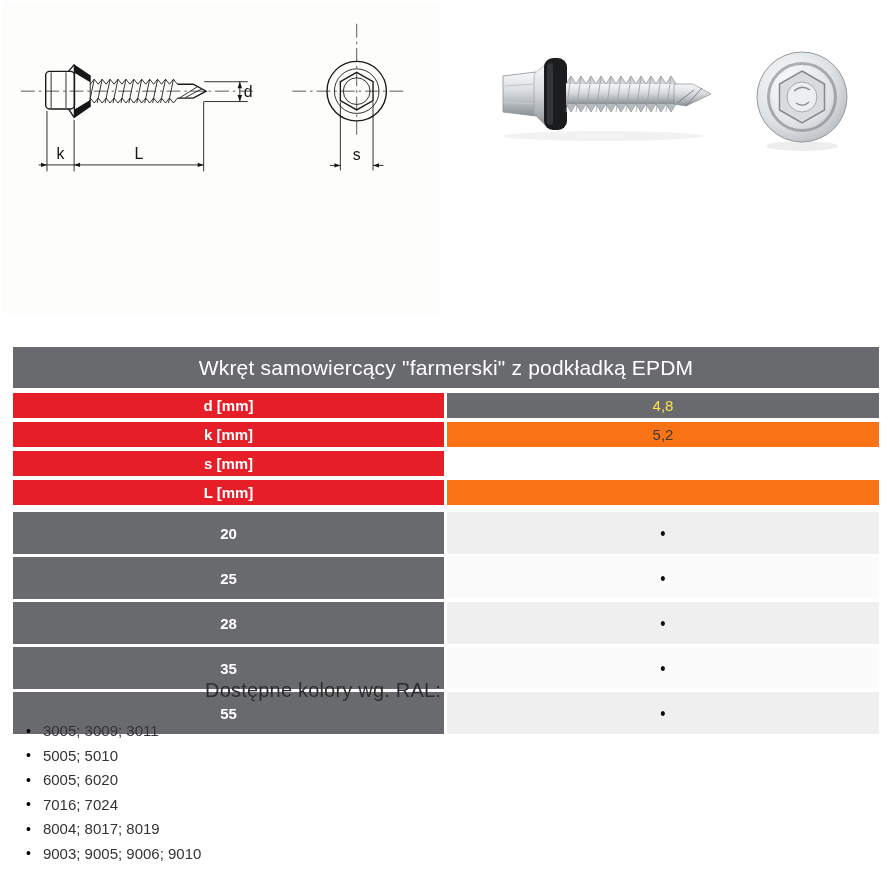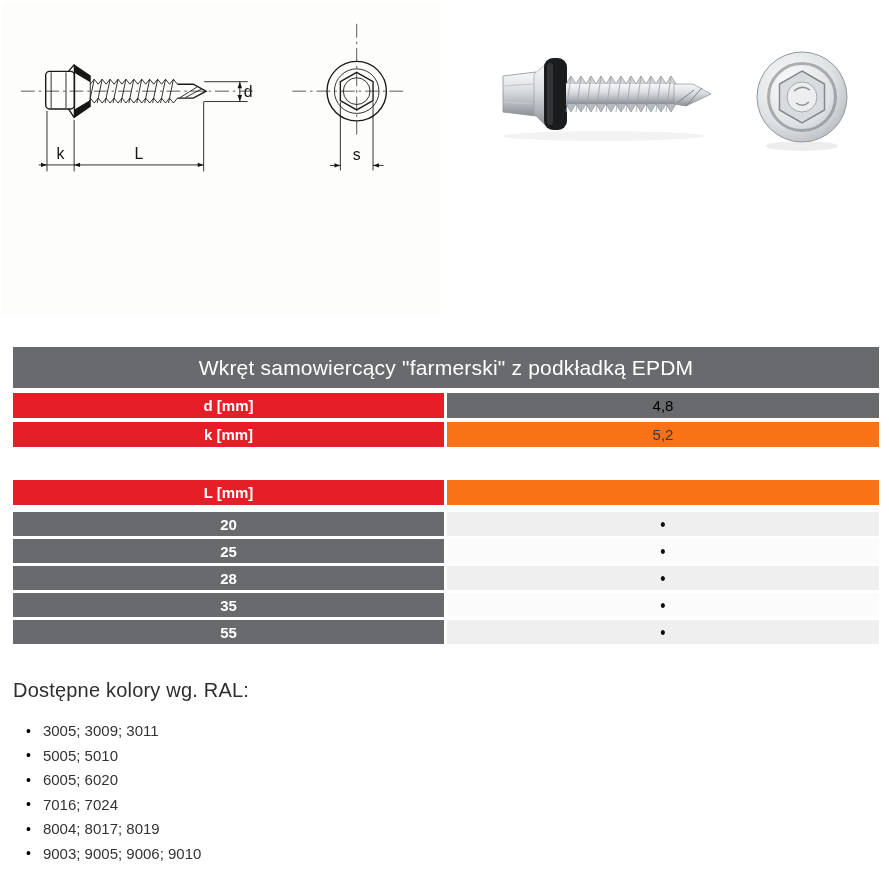--- a/index.html
+++ b/index.html
@@ -13,33 +13,33 @@
   .photo-top{position:absolute;left:740px;top:44px;width:142px;height:114px;}
   .photo-side svg,.photo-top svg{width:100%;height:100%;display:block;}
 
   
   .spec-table{position:absolute;left:13px;top:347px;width:866px;}
   .t-header{height:41px;background:#696a6d;color:#fff;display:flex;align-items:center;justify-content:center;
             font-size:21px;font-weight:500;letter-spacing:.2px;margin-bottom:5px;}
   .t-row{display:grid;grid-template-columns:431px 432px;column-gap:3px;}
   .spec-row{height:25px;margin-bottom:4px;}
   .spec-row.gap5{margin-bottom:7px;}
-  .len-row{height:24px;margin-bottom:3px;}
+  .len-row{height:42px;margin-bottom:3px;}
   .cell{display:flex;align-items:center;justify-content:center;font-size:15px;line-height:1;}
   .lbl-red{background:#e61e28;color:#fff;font-weight:600;}
   .lbl-gray{background:#696a6d;color:#fff;font-weight:600;}
-  .val-dark{background:#696a6d;color:#000000;}
+  .val-dark{background:#696a6d;color:#fde047;}
   .val-light{background:#f97316;color:#3a3a3a;}
   .val-a{background:#efefef;}
   .val-b{background:#fbfbfb;}
   .dot{font-size:15px;color:#0a0a0a;transform:scaleY(1.25);}
 
   
   .colors-sec{position:absolute;left:13px;top:679px;width:620px;}
-  .colors-sec h2{margin:0 0 21px 0;font-size:20px;font-weight:500;color:#2e2e2e;letter-spacing:.2px;}
+  .colors-sec h2{margin:0 0 21px 0;font-size:20px;font-weight:500;color:#2e2e2e;letter-spacing:.2px;text-align:center;}
   .colors-sec ul{list-style:none;margin:0;padding:0 0 0 13px;}
   .colors-sec li{display:flex;align-items:center;gap:12px;height:15px;margin-bottom:9.6px;
                  font-size:15px;color:#333;}
   .colors-sec .b{font-size:14px;color:#000;line-height:1;}
 
   
   .ln{stroke:#1a1a1a;stroke-width:1.4;fill:none;}
   .thin{stroke:#1a1a1a;stroke-width:0.9;fill:none;}
   .cl{stroke:#5a5a5a;stroke-width:1;fill:none;stroke-dasharray:14 4 2.5 4;}
   .blk{fill:#161616;stroke:none;}
@@ -155,20 +155,21 @@
 
     <div class="t-row spec-row">
       <div class="cell lbl-red">d [mm]</div>
       <div class="cell val-dark">4,8</div>
     </div>
     <div class="t-row spec-row">
       <div class="cell lbl-red">k [mm]</div>
       <div class="cell val-light">5,2</div>
     </div>
     <div class="t-row spec-row">
+      <div class="cell lbl-red">s [mm]</div>
     </div>
     <div class="t-row spec-row gap5">
       <div class="cell lbl-red">L [mm]</div>
       <div class="cell val-light"></div>
     </div>
 
     <div class="t-row len-row">
       <div class="cell lbl-gray">20</div>
       <div class="cell val-a">
           <span class="dot">•</span>

